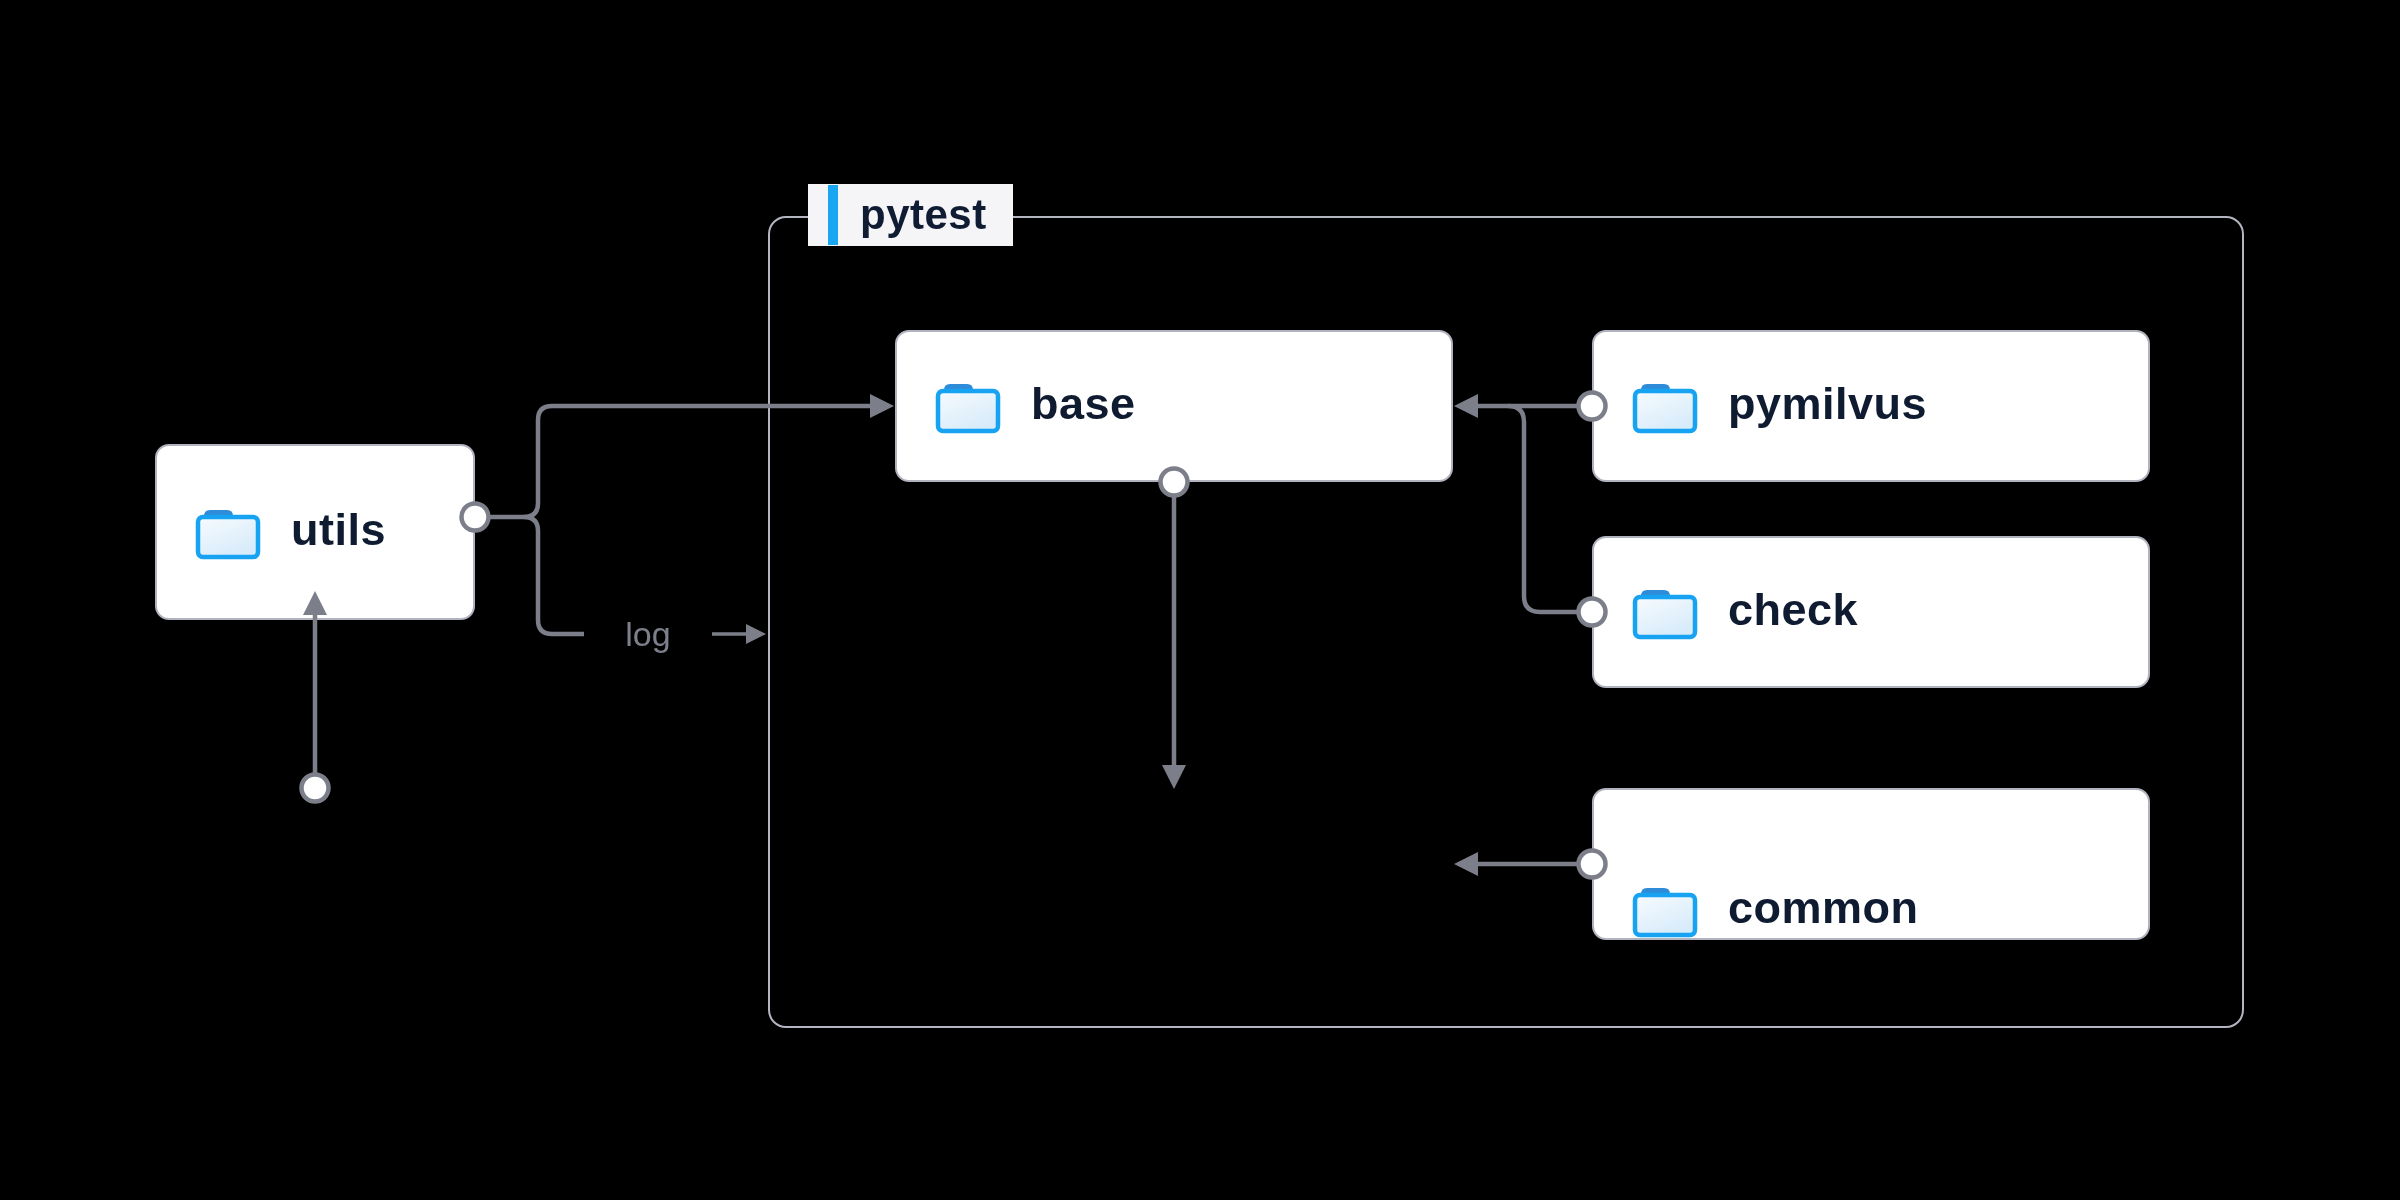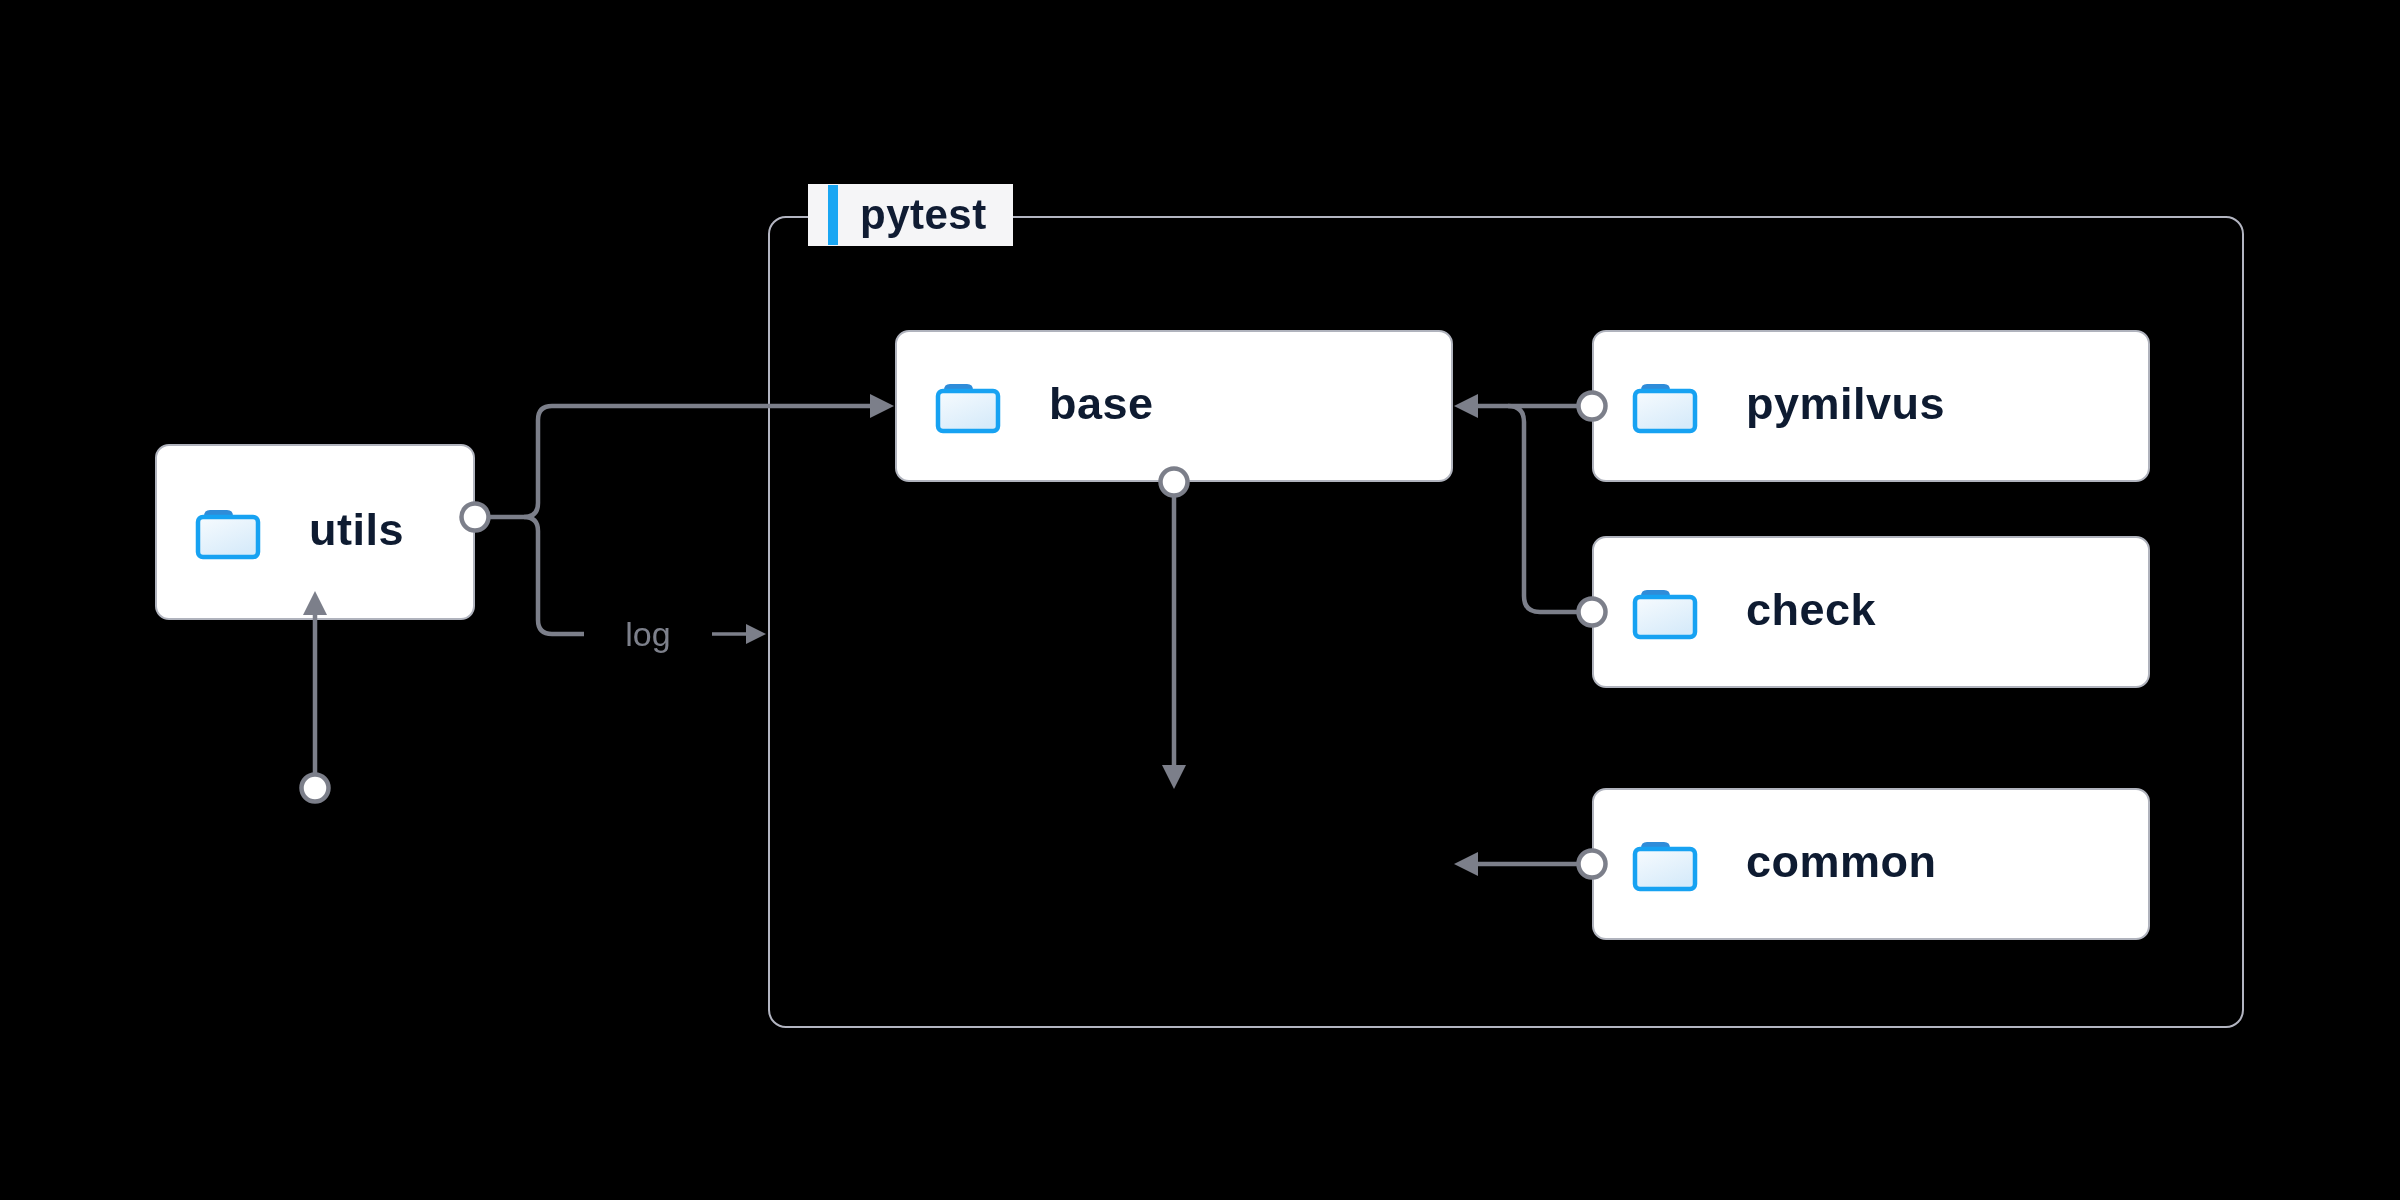--- a/index.html
+++ b/index.html
@@ -48,38 +48,38 @@
   
   .node {
     position: absolute;
     background: #ffffff;
     border: 2.5px solid #b0b3bd;
     border-radius: 14px;
     box-sizing: border-box;
     display: flex;
     align-items: center;
     padding-left: 38px;
-    gap: 48px;
+    gap: 30px;
     z-index: 2;
   }
   .node .label {
     font-size: 45px;
     font-weight: 700;
     color: #0e1b31;
     letter-spacing: 0.5px;
     padding-bottom: 4px;
   }
   .node svg.folder { flex: 0 0 auto; }
   #node-utils     { left: 155px;  top: 444px; width: 320px; height: 176px; }
   #node-config    { left: 155px;  top: 788px; width: 320px; height: 146px; }
   #node-base      { left: 895px;  top: 330px; width: 558px; height: 152px; }
   #node-pymilvus  { left: 1592px; top: 330px; width: 558px; height: 152px; }
   #node-check     { left: 1592px; top: 536px; width: 558px; height: 152px; }
   #node-testcases { left: 895px;  top: 788px; width: 558px; height: 152px; }
-  #node-common    { left: 1592px; top: 788px; width: 558px; height: 152px; }
+  #node-common    { left: 1592px; top: 788px; width: 558px; height: 152px; align-items: flex-end; }
   
   #edges {
     position: absolute;
     left: 0; top: 0;
     width: 2400px; height: 1200px;
     z-index: 3;
     pointer-events: none;
   }
   .edge path, .edge line {
     fill: none;

